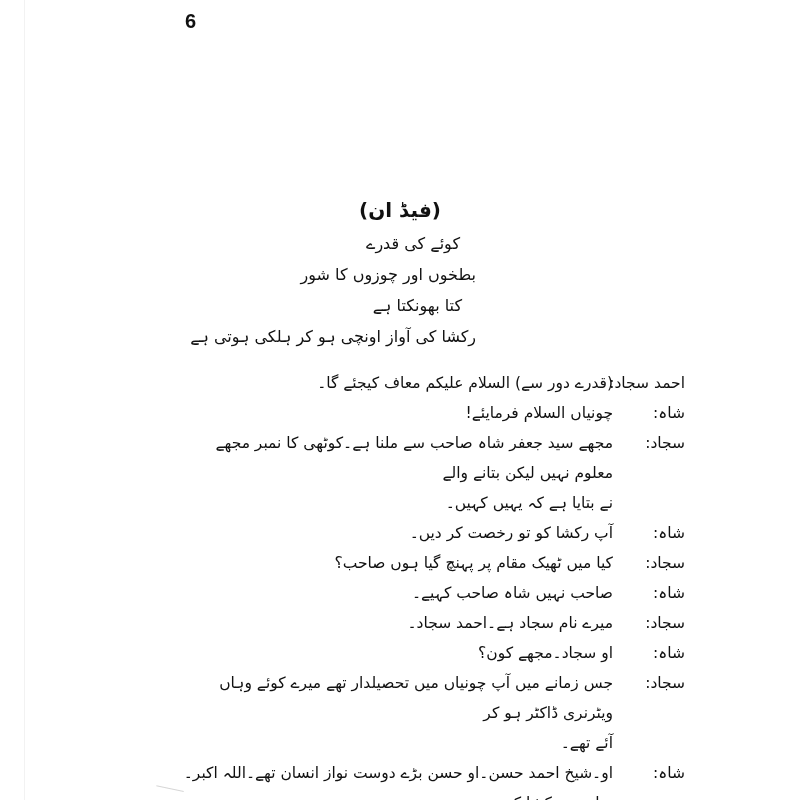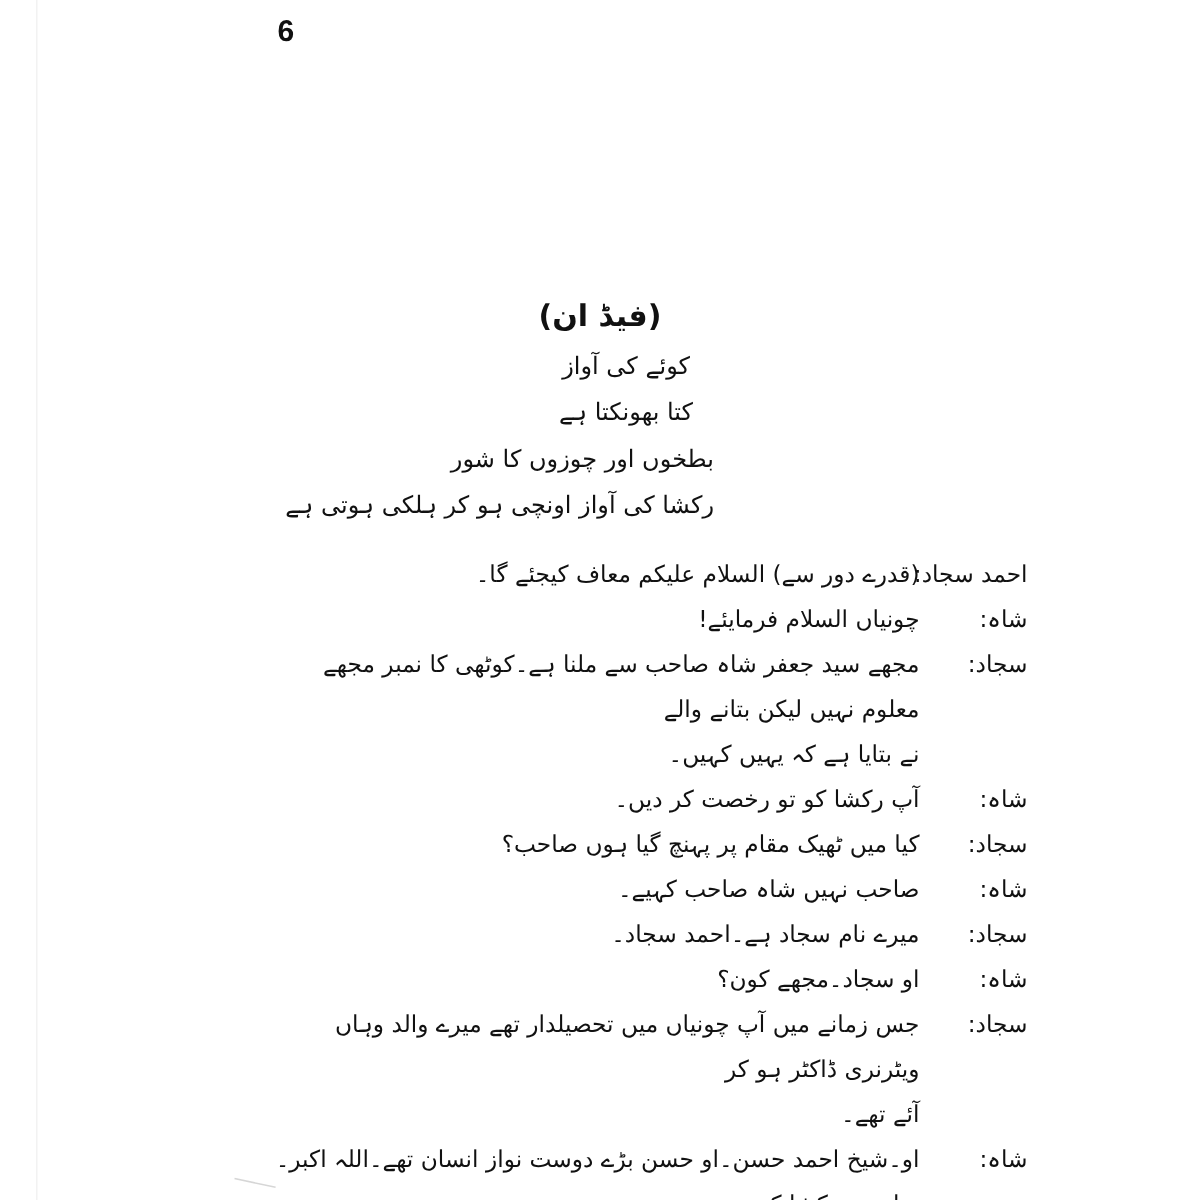--- a/index.html
+++ b/index.html
@@ -25,23 +25,23 @@
 <body>
 
 <div class="page">
   <div class="gutter-line"></div>
 
   <div class="page-number">6</div>
 
   <div class="scene-heading">(فیڈ ان)</div>
 
   <div class="stage-dirs">
-    <span class="stage-line" style="padding-right:60px">کوئے کی آواز</span>
+    <span class="stage-line" style="padding-right:60px">کوئے کی قدرے</span>
+    <span class="stage-line" style="padding-right:44px">بطخوں اور چوزوں کا شور</span>
     <span class="stage-line" style="padding-right:58px">کتا بھونکتا ہے</span>
-    <span class="stage-line" style="padding-right:44px">بطخوں اور چوزوں کا شور</span>
     <span class="stage-line" style="padding-right:44px">رکشا کی آواز اونچی ہو کر ہلکی ہوتی ہے</span>
   </div>
 
   <div class="dialogue">
     <div class="row">
       <span class="speaker">احمد سجاد:</span>
       <span class="speech">
           <span class="cont">(قدرے دور سے) السلام علیکم معاف کیجئے گا۔</span>
         </span>
     </div>
@@ -84,21 +84,21 @@
     </div>
     <div class="row">
       <span class="speaker">شاہ:</span>
       <span class="speech">
           <span class="cont">او سجاد۔مجھے کون؟</span>
         </span>
     </div>
     <div class="row">
       <span class="speaker">سجاد:</span>
       <span class="speech">
-        <span class="cont">جس زمانے میں آپ چونیاں میں تحصیلدار تھے میرے والد وہاں ویٹرنری ڈاکٹر ہو کر</span>
+        <span class="cont">جس زمانے میں آپ چونیاں میں تحصیلدار تھے میرے کوئے وہاں ویٹرنری ڈاکٹر ہو کر</span>
         <span class="cont">آئے تھے۔</span>
       </span>
     </div>
     <div class="row">
       <span class="speaker">شاہ:</span>
       <span class="speech">
         <span class="cont">او۔شیخ احمد حسن۔او حسن بڑے دوست نواز انسان تھے۔اللہ اکبر۔میاں تم رکشا کو تو</span>
 
       </span>
     </div>

